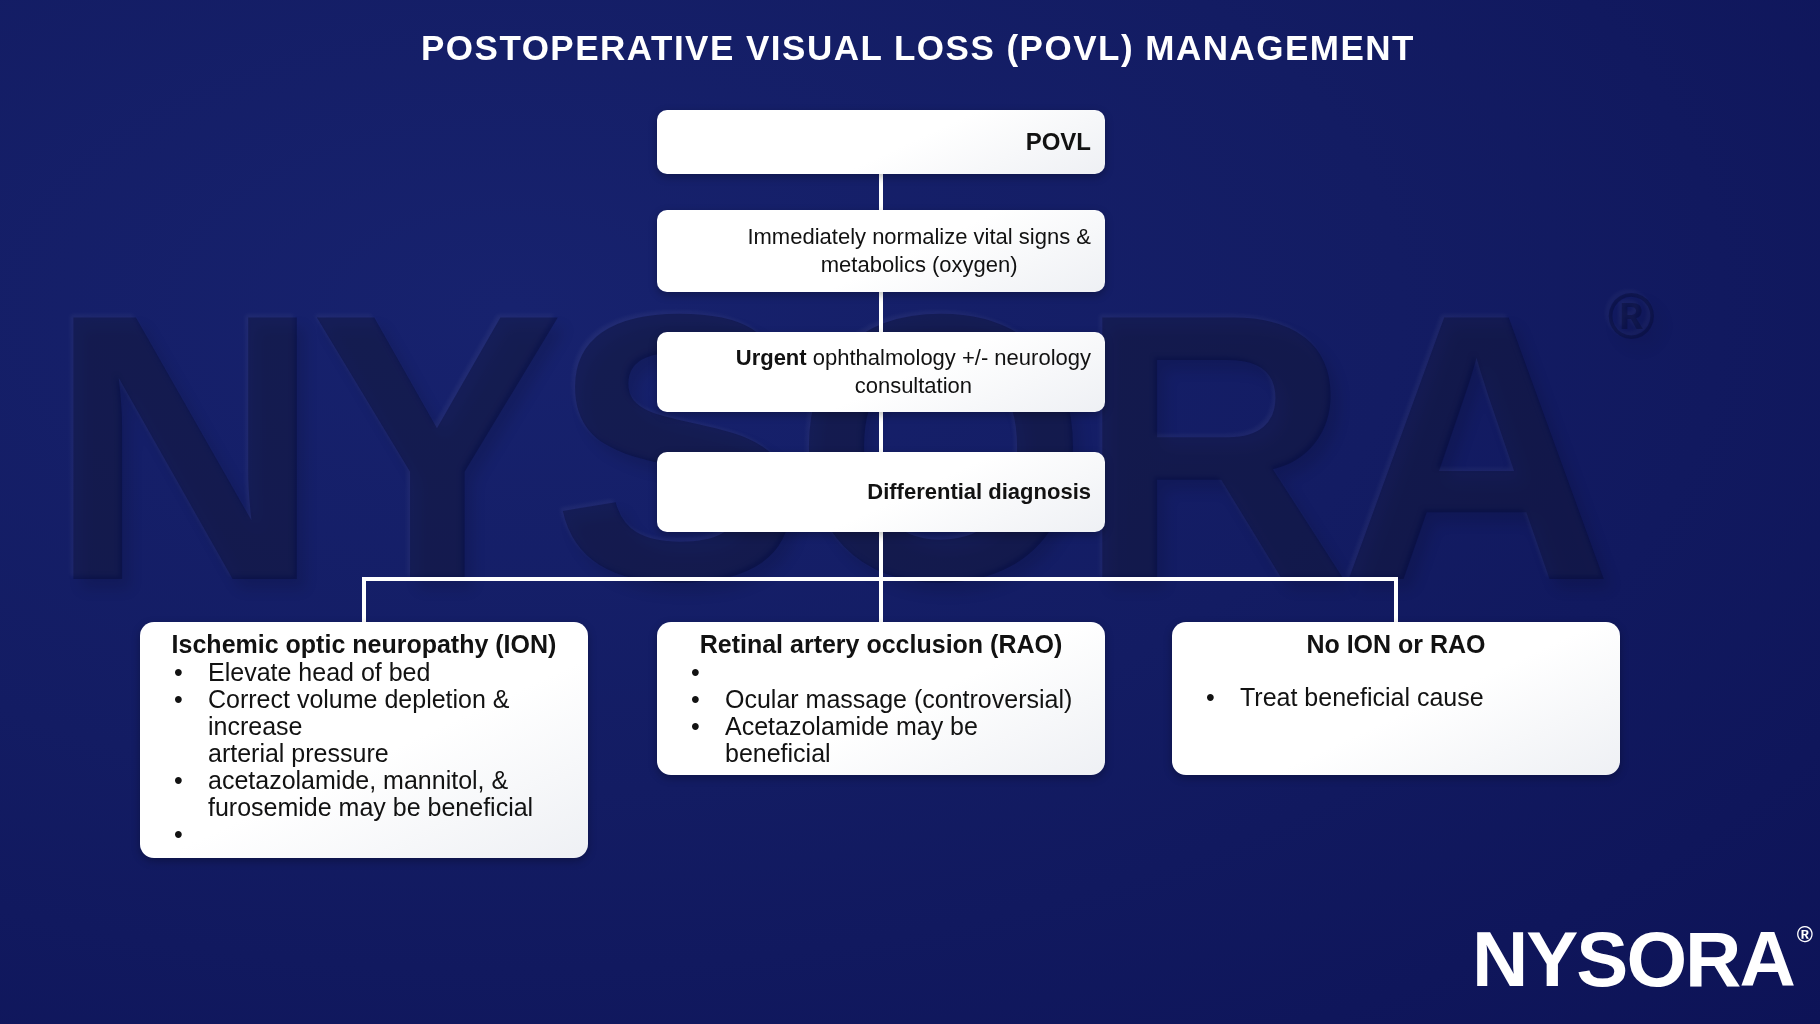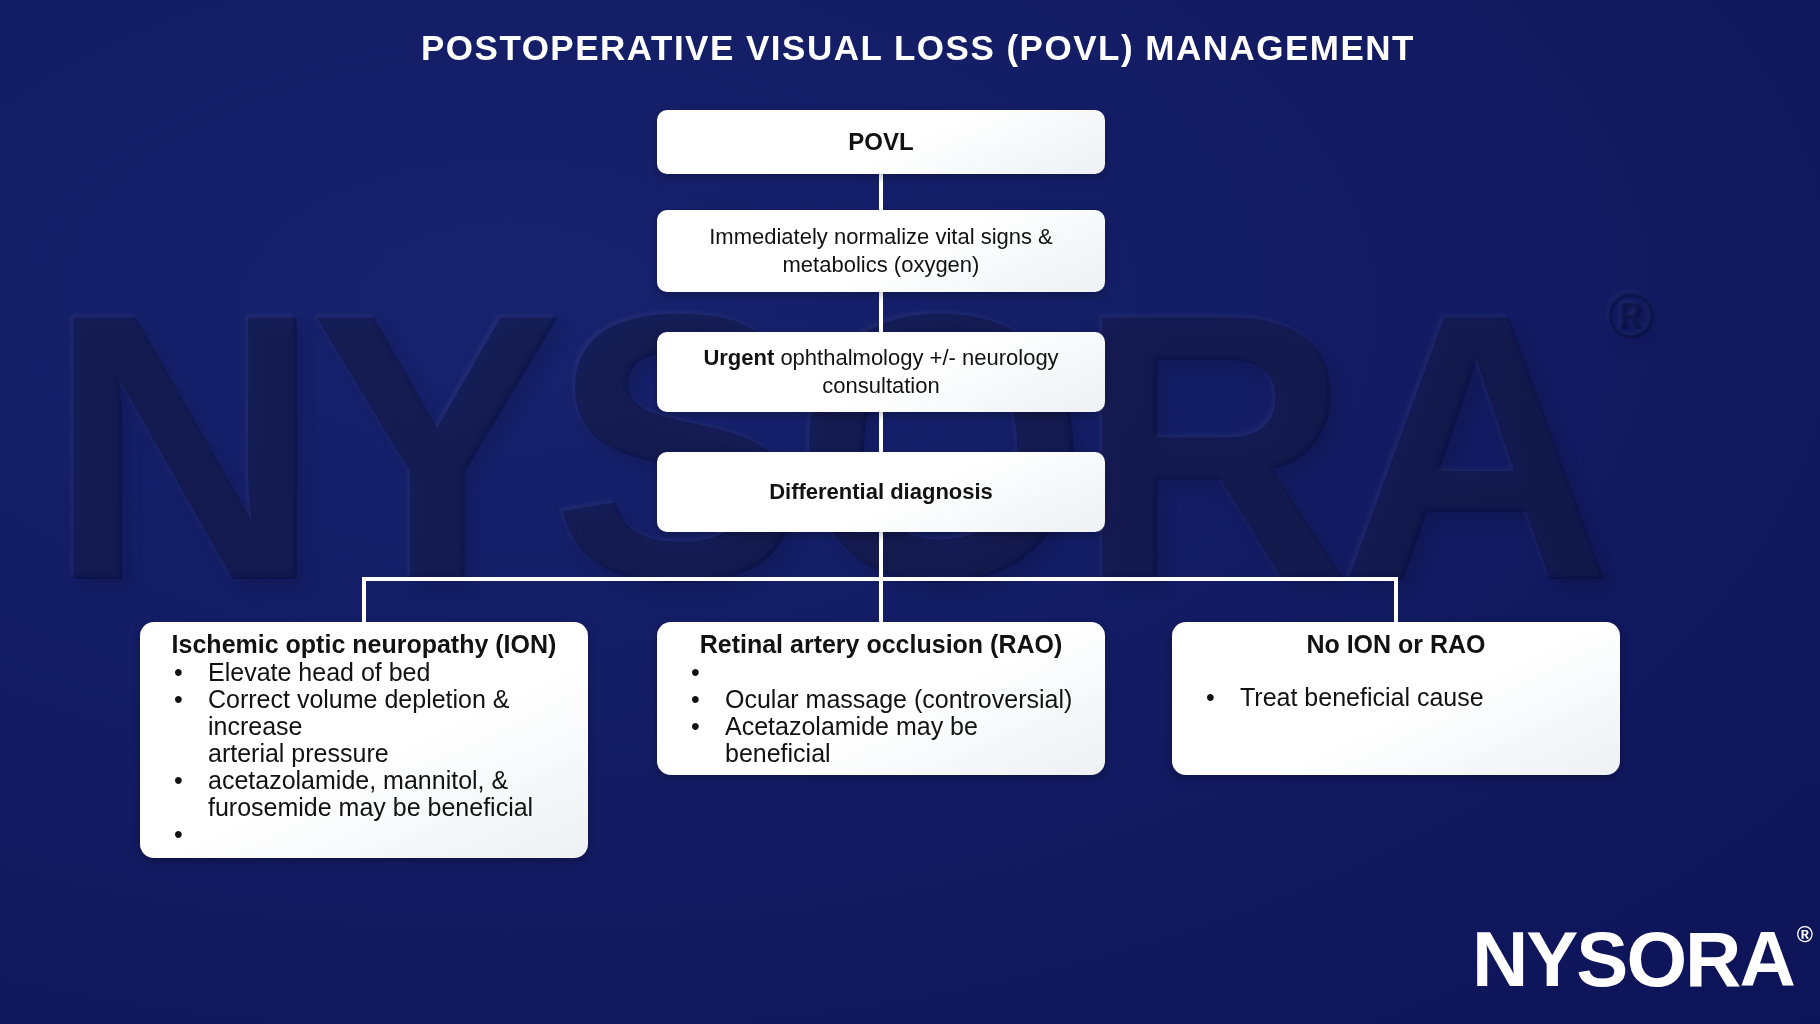--- a/index.html
+++ b/index.html
@@ -20,21 +20,21 @@
     text-align:center; color:#ffffff; font-size:35px; font-weight:bold; letter-spacing:1.5px;
   }
   .connector { position:absolute; background:#ffffff; z-index:1; }
   .node {
     position:absolute; z-index:2; color:#121212;
     background:linear-gradient(155deg, #ffffff 55%, #eef0f4 100%);
     border-radius:10px; box-shadow:0 3px 9px rgba(0,0,0,0.28);
   }
   .chain-node {
     left:657px; width:448px; box-sizing:border-box; padding:0 14px;
-    display:flex; align-items:center; justify-content:center;
+    display:flex; align-items:center; justify-content:flex-end;
     text-align:center; font-size:22px; line-height:28px; white-space:pre-line;
   }
   .node-povl { top:110px; height:64px; font-size:24px; font-weight:bold; }
   .node-normalize { top:210px; height:82px; }
   .node-urgent { top:332px; height:80px; }
   .node-differential { top:452px; height:80px;font-weight:bold; }
   .bold-lead { font-weight:bold; }
   .branch-node {
     top:622px; width:448px; box-sizing:border-box; border-radius:14px;
     padding:9px 22px 10px 22px; font-size:25px; line-height:27px;

